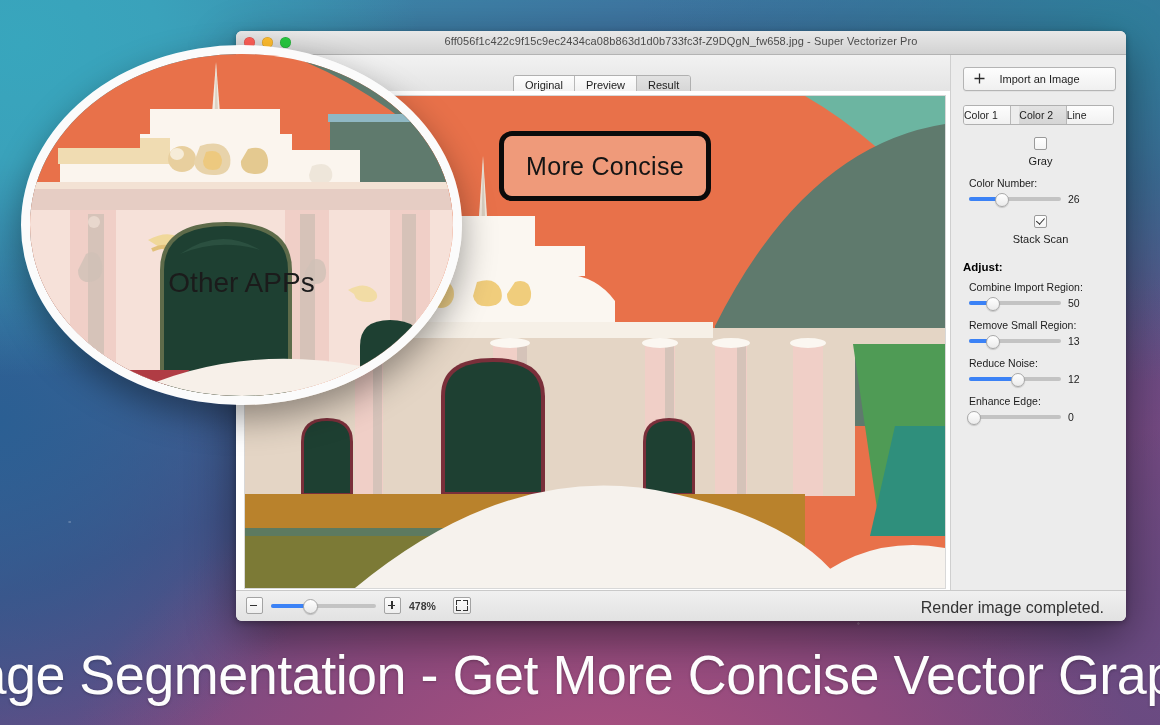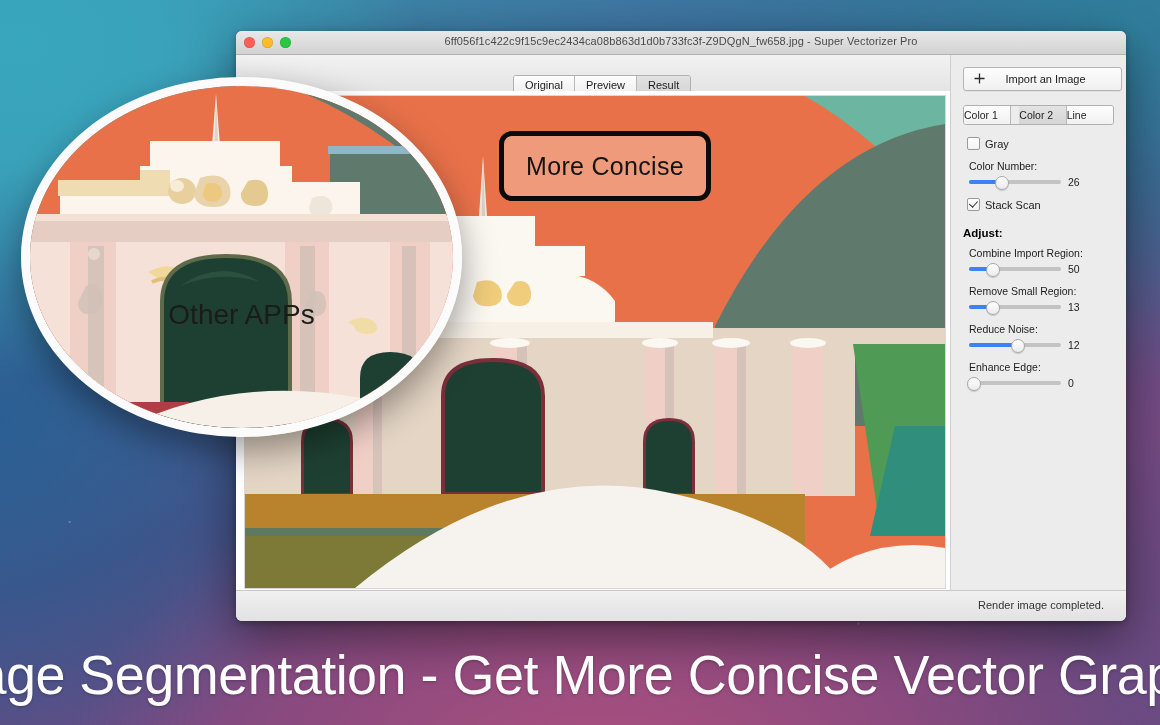--- a/index.html
+++ b/index.html
@@ -75,57 +75,57 @@
     background:linear-gradient(#fff,#e9e9e9);border:1px solid #a8a8a8;
     box-shadow:0 1px 1px rgba(0,0,0,.18);}
   .zpct{font-size:10.5px;color:#3a3a3a;font-weight:bold;width:36px;}
   .fitbtn{width:16px;height:15px;border:1px solid #a3a3a3;border-radius:2px;
     background:linear-gradient(#fdfdfd,#eee);position:relative;}
   .fitbtn span{position:absolute;width:4px;height:4px;border:1.4px solid #333;}
   .fitbtn .c1{left:2px;top:2px;border-right:none;border-bottom:none;}
   .fitbtn .c2{right:2px;top:2px;border-left:none;border-bottom:none;}
   .fitbtn .c3{left:2px;bottom:2px;border-right:none;border-top:none;}
   .fitbtn .c4{right:2px;bottom:2px;border-left:none;border-top:none;}
-  .status{position:absolute;right:22px;top:8px;font-size:11px;color:#333;}
+  .status{position:absolute;right:22px;top:8px;font-size:16px;color:#333;}
 
   
   .rpanel{position:absolute;right:0;top:24px;width:176px;bottom:30px;
     background:#ececec;border-left:1px solid #cfcfcf;box-sizing:border-box;padding:12px 12px 0 12px;}
   .pbtn{width:100%;height:22px;border:1px solid #b4b4b4;border-radius:3px;
     background:linear-gradient(#fdfdfd,#f0f0f0);position:relative;
     font-size:11px;color:#1c1c1c;display:flex;align-items:center;justify-content:center;
-    box-shadow:0 1px 0 rgba(0,0,0,.04);margin-bottom:8px;padding-left:6px;}
+    box-shadow:0 1px 0 rgba(0,0,0,.04);margin-bottom:8px;}
   .pbtn .gl{position:absolute;left:9px;top:4px;width:13px;height:13px;}
   .tabrow{display:flex;border:1px solid #b0b0b0;border-radius:3px;overflow:hidden;
     margin-top:14px;margin-bottom:12px;}
   .tabrow .tb{flex:1;font-size:10.5px;color:#1d1d1d;padding:3px 0;
     background:linear-gradient(#fdfdfd,#f1f1f1);border-right:1px solid #b8b8b8;}
   .tabrow .tb:last-child{border-right:none;}
   .tabrow .tb.on{background:linear-gradient(#e3e3e3,#d5d5d5);margin-left:8px;}
-  .chk{display:flex;align-items:center;gap:5px;font-size:11px;color:#1c1c1c;margin:6px 0 10px 4px;}
+  .chk{display:flex;align-items:center;gap:5px;font-size:11px;color:#1c1c1c;margin:6px 0 10px 4px;flex-direction:column;}
   .box{width:11px;height:11px;border:1px solid #9a9a9a;border-radius:2px;
     background:linear-gradient(#fff,#f4f4f4);position:relative;}
   .box.on:after{content:"";position:absolute;left:2.5px;top:0px;width:3.5px;height:7px;
     border:solid #2a2a2a;border-width:0 1.4px 1.4px 0;transform:rotate(42deg);}
   .slabel{font-size:10.5px;color:#1c1c1c;margin:0 0 4px 6px;}
   .srow{display:flex;align-items:center;gap:7px;margin:0 0 10px 6px;}
   .strack{width:92px;height:3.5px;border-radius:2px;background:#c3c3c3;position:relative;}
   .strack .fill{position:absolute;left:0;top:0;height:3.5px;border-radius:2px;background:#3b82f6;}
   .strack .knob{position:absolute;top:-4.2px;width:12px;height:12px;border-radius:50%;
     background:linear-gradient(#fff,#ebebeb);border:1px solid #a8a8a8;box-shadow:0 1px 1px rgba(0,0,0,.16);}
   .sval{font-size:10.5px;color:#222;}
   .adjhead{font-size:11.5px;font-weight:bold;color:#000;margin:16px 0 8px 0;}
 
   
   #callout{position:absolute;left:499px;top:131px;width:202px;height:60px;
     border:5px solid #0b0b0b;border-radius:13px;background:#ef9a7a;
     display:flex;align-items:center;justify-content:center;}
   #callout span{font-size:25px;color:#141414;letter-spacing:.3px;}
 
-  #magnifier{position:absolute;left:21px;top:77px;width:441px;height:360px;
+  #magnifier{position:absolute;left:21px;top:45px;width:441px;height:360px;
     border-radius:50%;border:9px solid #fbfbfb;box-sizing:border-box;overflow:hidden;
     box-shadow:0 14px 34px rgba(0,0,0,.38);}
   #magnifier svg{position:absolute;left:0;top:0;}
   #magnifier .mlabel{position:absolute;left:0;right:0;top:213px;text-align:center;
     font-size:28px;color:#1b1b1b;}
 
   
   #banner{position:absolute;left:0;bottom:0;width:1160px;height:100px;
     display:flex;align-items:center;justify-content:center;}
   #banner span{font-size:55px;color:#fdfdfd;letter-spacing:-.5px;font-weight:300;
@@ -294,20 +294,35 @@
       <div class="srow">
         <span class="strack">
           <span class="fill" style="width:2%"></span>
           <span class="knob" style="left:-2px"></span>
         </span>
         <span class="sval">0</span>
       </div>
     </div>
 
     <div class="botbar">
+      <div class="zoomgrp">
+        <span class="sqbtn"></span>
+        <span class="ztrack">
+          <span class="fill" style="width:37%"></span>
+          <span class="knob" style="left:calc(37% - 6.5px)"></span>
+        </span>
+        <span class="sqbtn plus"></span>
+        <span class="zpct">478%</span>
+        <span class="fitbtn">
+          <span class="c1"></span>
+            <span class="c2"></span>
+            <span class="c3"></span>
+            <span class="c4"></span>
+        </span>
+      </div>
       <div class="status">Render image completed.</div>
     </div>
   </div>
 
   <div id="magnifier">
     <svg width="425" height="344" viewBox="0 0 425 344">
       <rect x="0" y="0" width="425" height="344" fill="#e8714a"></rect>
       <path d="M255 0 H425 V110 Q340 30 255 0 Z" fill="#5f7a6d"></path>
       <path d="M300 60 H425 V130 H300 Z" fill="#5f7a6d"></path>
       <path d="M298 60 H425 V68 H298 Z" fill="#8fb8c4"></path>

